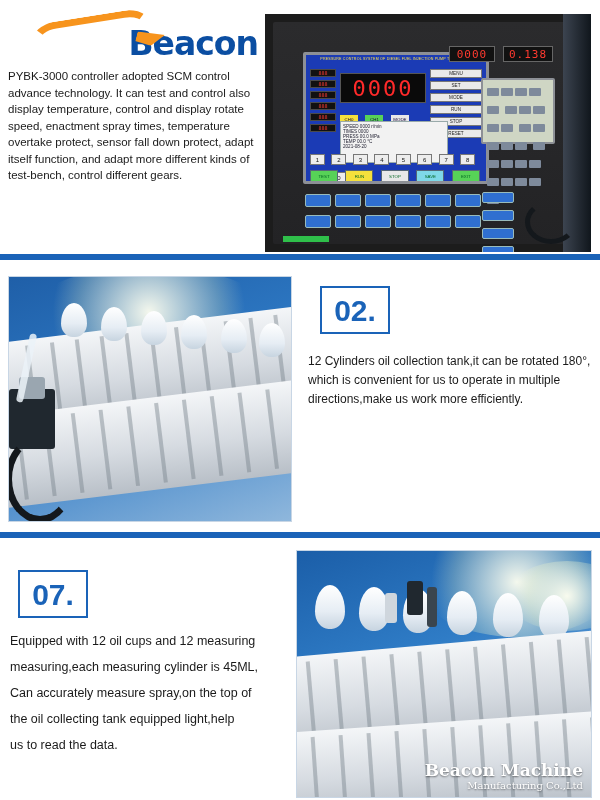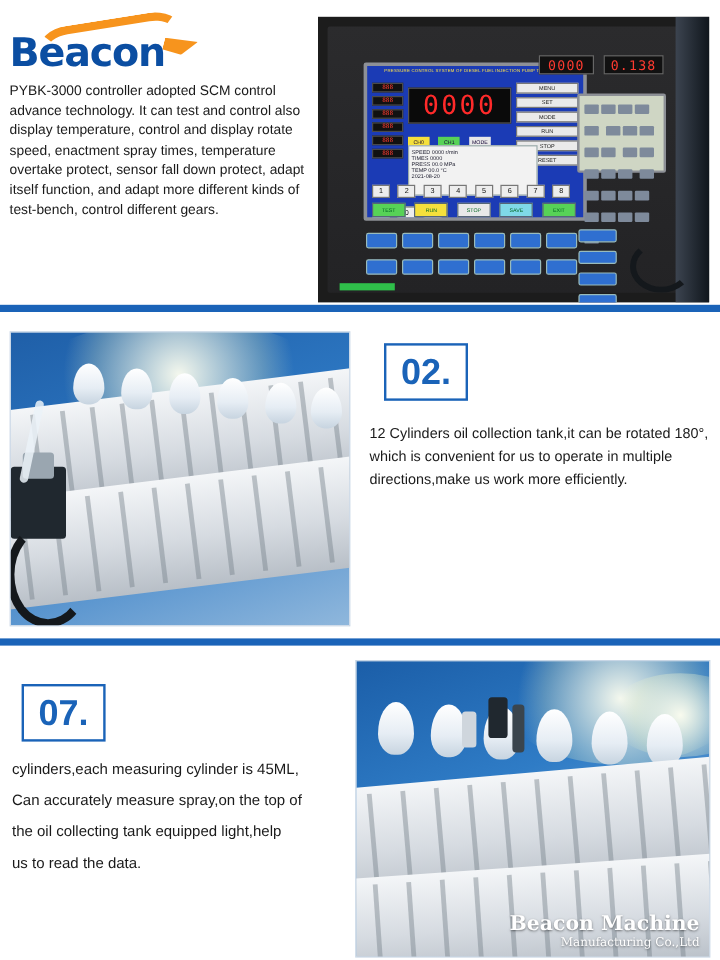--- a/index.html
+++ b/index.html
@@ -14,21 +14,21 @@
     width: 600px; height: 800px;
     overflow: hidden;
     background: #ffffff;
   }
 
   
   .sec1 {
     position: absolute; left: 0; top: 0; width: 600px; height: 252px;
   }
   .brand {
-    position: absolute; left: 8px; top: 24px; width: 250px; height: 46px;
+    position: absolute; left: 8px; top: 24px; width: 250px; height: 46px; text-align: right;
   }
   .brand-text {
     font-family: "DejaVu Sans", sans-serif;
     font-size: 33px; font-weight: bold; letter-spacing: -1px;
     color: #0b4ea2; line-height: 40px;
   }
   .brand-swoosh {
     position: absolute; left: 24px; top: -8px; width: 120px; height: 34px;
     border: 7px solid #f7941d;
     border-radius: 60px / 40px;
@@ -407,21 +407,22 @@
     <div class="sec2-text">12 Cylinders oil collection tank,it can be rotated 180°, which is convenient for us to operate in multiple directions,make us work more efficiently.</div>
   </div>
 
   <div class="divider d2"></div>
 
   <div class="sec3">
 
     <div class="badge badge-03">07.</div>
 
     <div class="sec3-text">
-      <div>cylinders,each measuring cylinder is 45ML,</div>
+      <div>Equipped with 12 oil cups and 12 measuring</div>
+      <div>measuring,each measuring cylinder is 45ML,</div>
       <div>Can accurately measure spray,on the top of</div>
       <div>the oil collecting tank equipped light,help</div>
       <div>us to read the data.</div>
     </div>
 
     <div class="photo photo-3">
       <div class="glow" style="left:120px;top:-24px;width:200px;height:110px;"></div>
       <div class="glow" style="left:210px;top:10px;width:120px;height:70px;"></div>
 
       <div class="nozzle" style="left:18px;top:34px;width:30px;height:44px;"></div>

